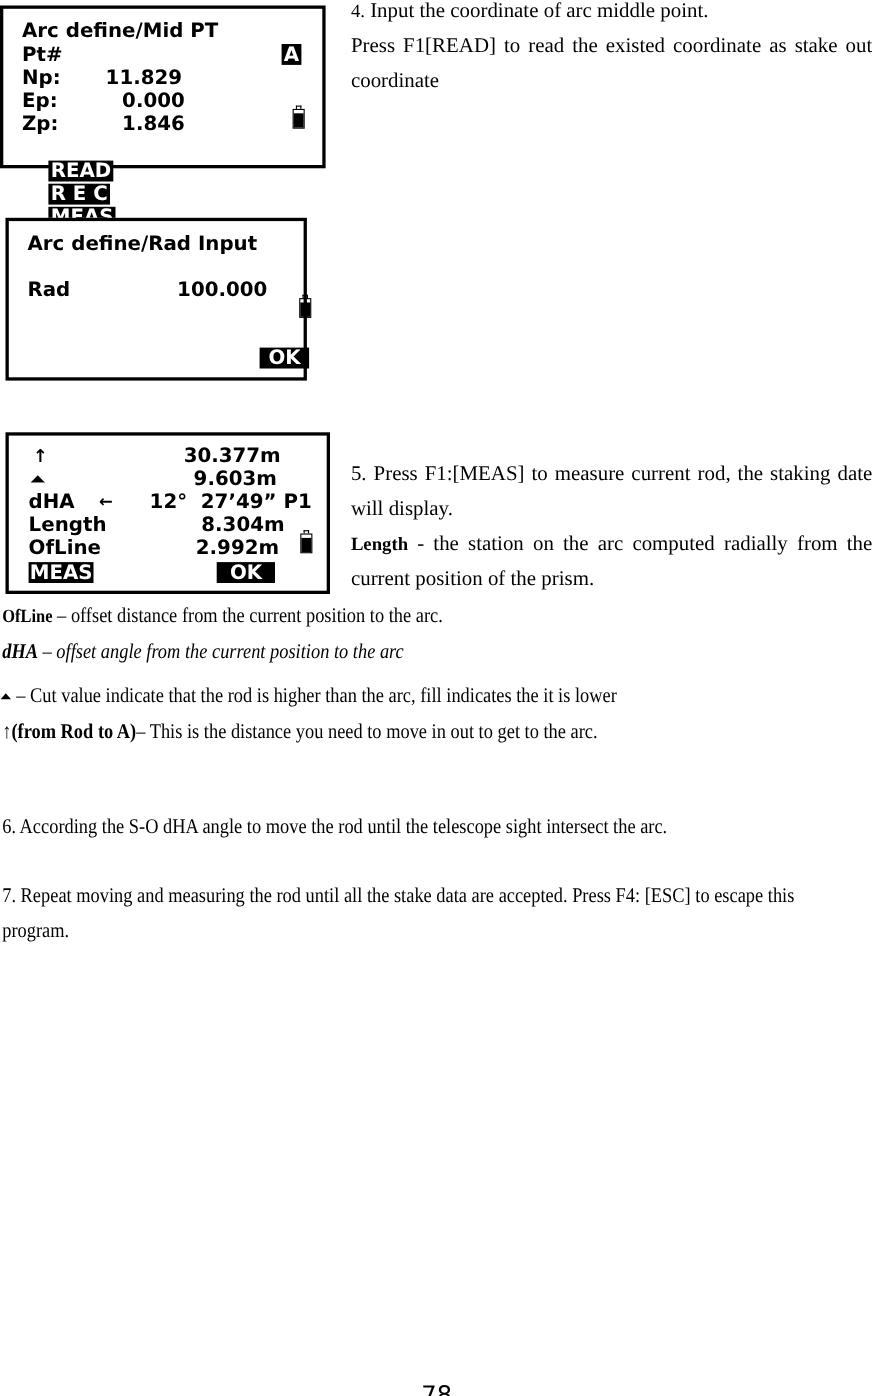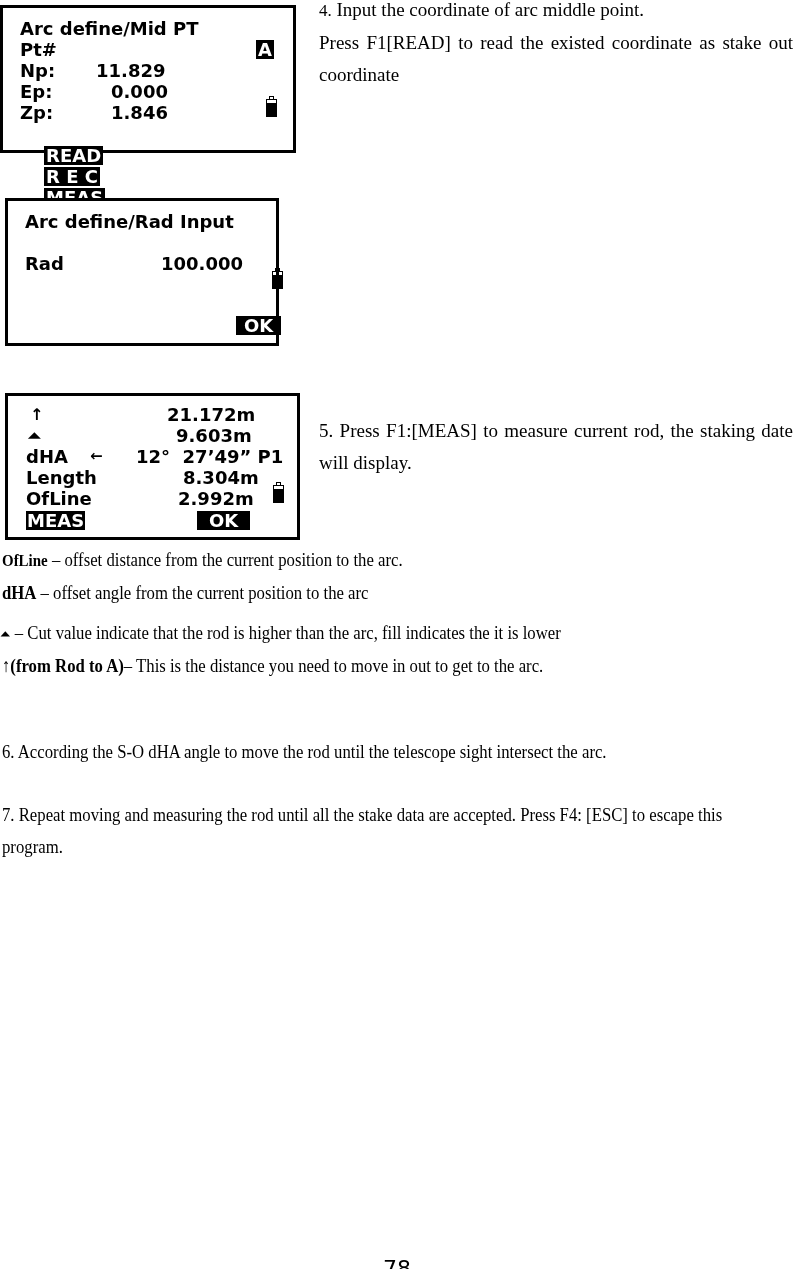--- a/index.html
+++ b/index.html
@@ -57,21 +57,21 @@
 <div class="lcd" style="left:5px;top:198px;width:274px;height:148px;">
   <div class="ln" style="left:17px;top:10px;">Arc define/Rad Input</div>
   <div class="ln" style="left:17px;top:52px;">Rad</div>
   <div class="ln" style="left:153px;top:52px;">100.000</div>
   <div class="battery" style="left:264px;top:70px;"></div>
   <div class="ln" style="left:228px;top:114px;"><span class="inv" style="padding:0 8px;">OK</span></div>
 </div>
 
 <div class="lcd" style="left:5px;top:393px;width:295px;height:147px;">
   <div class="ln" style="left:22px;top:8px;font-size:16px;">↑</div>
-  <div class="ln" style="left:159px;top:8px;">21.172m</div>
+  <div class="ln" style="left:159px;top:8px;">30.377m</div>
   <div class="ln" style="left:20px;top:29px;font-size:16px;">⏶</div>
   <div class="ln" style="left:168px;top:29px;">9.603m</div>
   <div class="ln" style="left:18px;top:50px;">dHA</div>
   <div class="ln" style="left:82px;top:50px;font-size:15px;">←</div>
   <div class="ln" style="left:128px;top:50px;">12°  27’49” P1</div>
   <div class="ln" style="left:18px;top:71px;">Length</div>
   <div class="ln" style="left:175px;top:71px;">8.304m</div>
   <div class="ln" style="left:18px;top:92px;">OfLine</div>
   <div class="ln" style="left:170px;top:92px;">2.992m</div>
   <div class="battery" style="left:265px;top:89px;"></div>
@@ -79,26 +79,27 @@
   <div class="ln" style="left:189px;top:114px;"><span class="inv" style="padding:0 12px;">OK</span></div>
 </div>
 
 <div class="text just" style="left:319px;top:-6px;width:474px;">
   <div><span class="small">4.</span><span> Input the coordinate of arc middle point.</span></div>
   <div style="text-align:justify;">Press F1[READ] to read the existed coordinate as stake out coordinate</div>
 </div>
 
 <div class="text just" style="left:319px;top:415px;width:474px;">
   <div>5. Press F1:[MEAS] to measure current rod, the staking date will display.</div>
+  <div><span class="b small">Length</span><span> - the station on the arc computed radially from the current position of the prism.</span></div>
 </div>
 
 <div class="text" style="left:2px;top:544px;">
   <span class="narrow" style="display:inline-block;"><span class="b small">OfLine</span><span> – offset distance from the current position to the arc.</span></span>
 </div>
-<div class="text" style="left:2px;top:577px;">
+<div class="text" style="left:2px;top:577px;font-style:italic;">
   <span class="narrow" style="display:inline-block;"><span class="b">dHA</span><span> – offset angle from the current position to the arc</span></span>
 </div>
 <div class="text" style="left:0px;top:617px;">
   <span class="narrow" style="display:inline-block;"><span style="font-size:15px;">⏶</span><span> – Cut value indicate that the rod is higher than the arc, fill indicates the it is lower</span></span>
 </div>
 <div class="text" style="left:2px;top:650px;">
   <span class="narrow" style="display:inline-block;"><span>↑</span><span class="b">(from Rod to A)</span><span>– This is the distance you need to move in out to get to the arc.</span></span>
 </div>
 
 <div class="text" style="left:2px;top:736px;">

